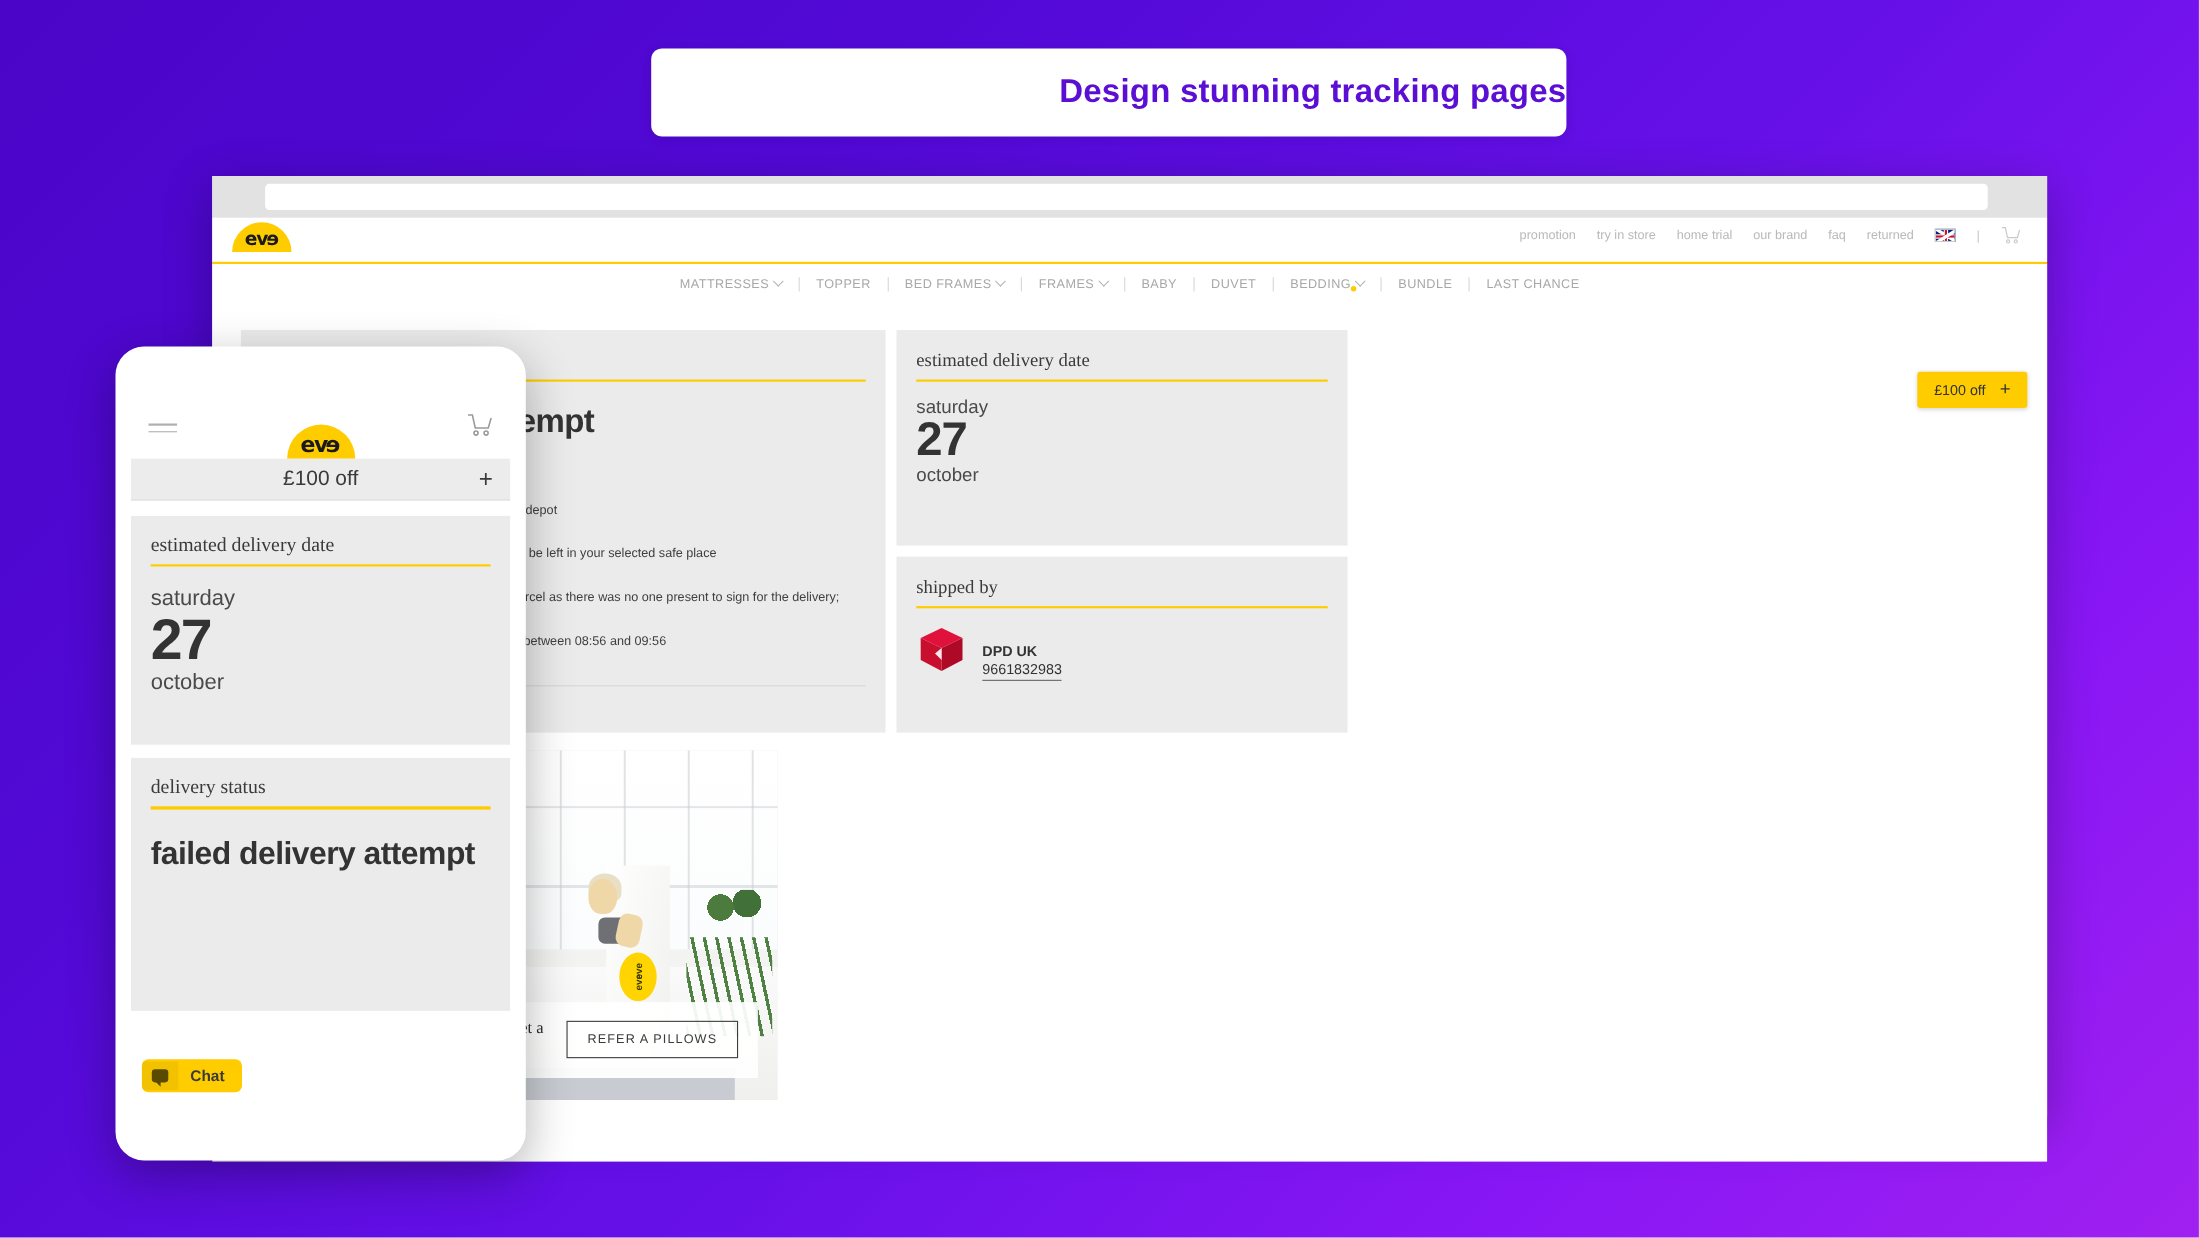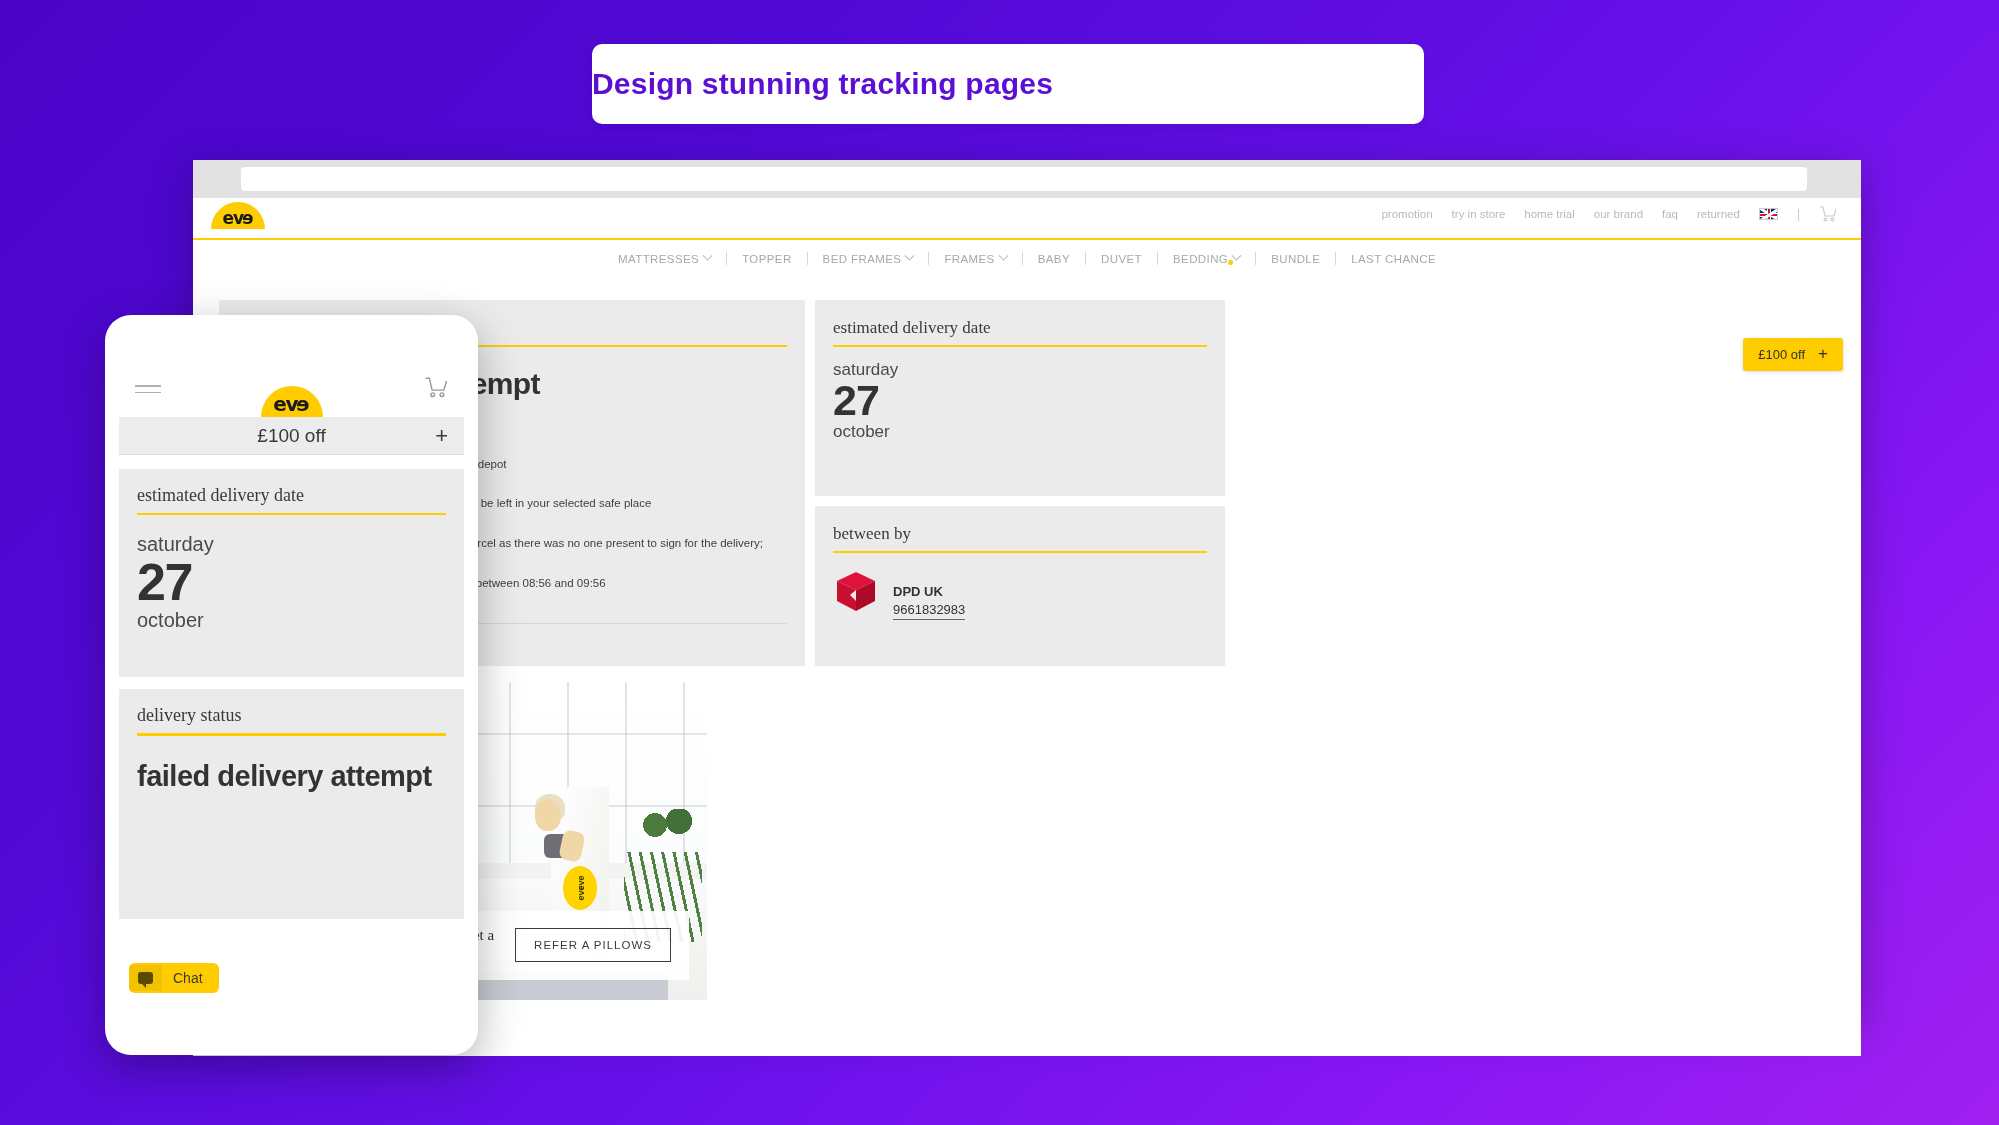--- a/index.html
+++ b/index.html
@@ -7,21 +7,21 @@
   body {
     font-family: "Liberation Sans", sans-serif;
     background: linear-gradient(135deg, #4a05c8 0%, #5209d6 28%, #6610e8 55%, #8a17f5 80%, #a020f0 100%);
     position: relative;
   }
 
   
   .title-card {
     position: absolute; left: 592px; top: 44px; width: 832px; height: 80px;
     background: #ffffff; border-radius: 10px;
-    display: flex; align-items: center; justify-content: flex-start;
+    display: flex; align-items: center; justify-content: flex-end;
     box-shadow: 0 2px 10px rgba(0,0,0,0.10);
   }
   .title-card .title-text {
     color: #5b0fd4; font-size: 30px; font-weight: bold;
     letter-spacing: .2px;
   }
 
   
   .browser {
     position: absolute; left: 193px; top: 160px; width: 1668px; height: 855px;
@@ -265,21 +265,21 @@
   .p-status { font-size: 29px; font-weight: bold; color: #333; line-height: 1.12; letter-spacing: -0.5px;
               margin-top: 24px; }
   .chat-pill {
     position: absolute; left: 10px; bottom: 22px; display: flex; align-items: center;
     background: #FFCC00; border-radius: 6px; overflow: hidden; cursor: pointer;
   }
   .chat-icon-seg { background: #F2C200; padding: 7px 9px; display: flex; align-items: center; }
   .chat-bubble { width: 15px; height: 12px; background: #5a4a00; border-radius: 3px; position: relative; }
   .chat-bubble:after { content:""; position: absolute; left: 3px; bottom: -4px; width: 0; height: 0;
     border-left: 5px solid transparent; border-top: 5px solid #5a4a00; }
-  .chat-label { font-size: 14px; font-weight: normal; color: #3a3a3a; padding: 7px 16px 7px 11px; }
+  .chat-label { font-size: 14px; font-weight: bold; color: #3a3a3a; padding: 7px 16px 7px 11px; }
 </style>
 </head>
 <body>
 
 <div class="title-card">
   <div class="title-text">Design stunning tracking pages</div>
 </div>
 
 <div class="browser">
 
@@ -419,21 +419,21 @@
       <div class="right-col">
         <div class="card card-eta">
           <div class="card-title">estimated delivery date</div>
           <div class="card-rule"></div>
           <div class="eta-day">saturday</div>
           <div class="eta-num">27</div>
           <div class="eta-month">october</div>
         </div>
 
         <div class="card card-shipped">
-          <div class="card-title">between by</div>
+          <div class="card-title">shipped by</div>
           <div class="card-rule"></div>
           <div class="carrier">
             <span>
               <svg width="46" height="46" viewBox="0 0 46 46">
                 <polygon points="23,4 42,13 23,22 4,13" fill="#E0123C"></polygon>
                 <polygon points="4,13 23,22 23,43 4,33" fill="#C8102E"></polygon>
                 <polygon points="42,13 23,22 23,43 42,33" fill="#AE0A27"></polygon>
                 <polygon points="23,22 23,33 17,27" fill="#ffffff" opacity="0.9"></polygon>
               </svg>
             </span>

